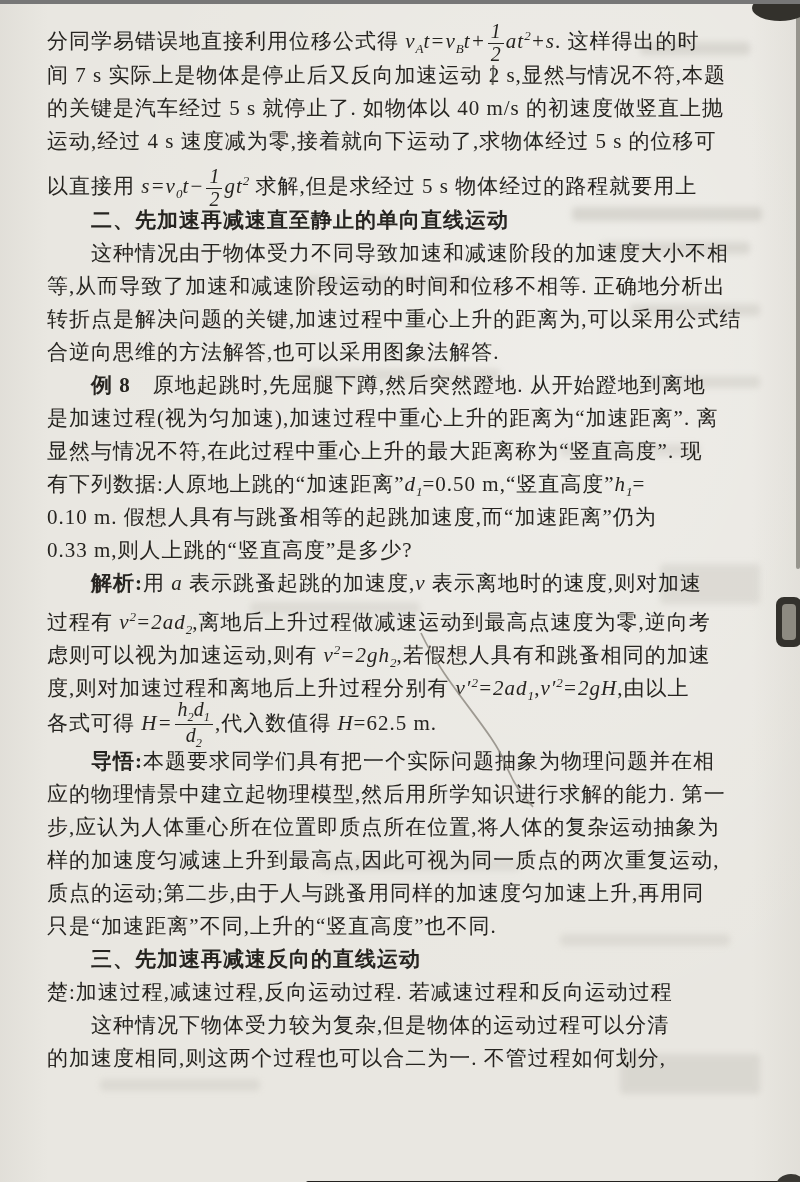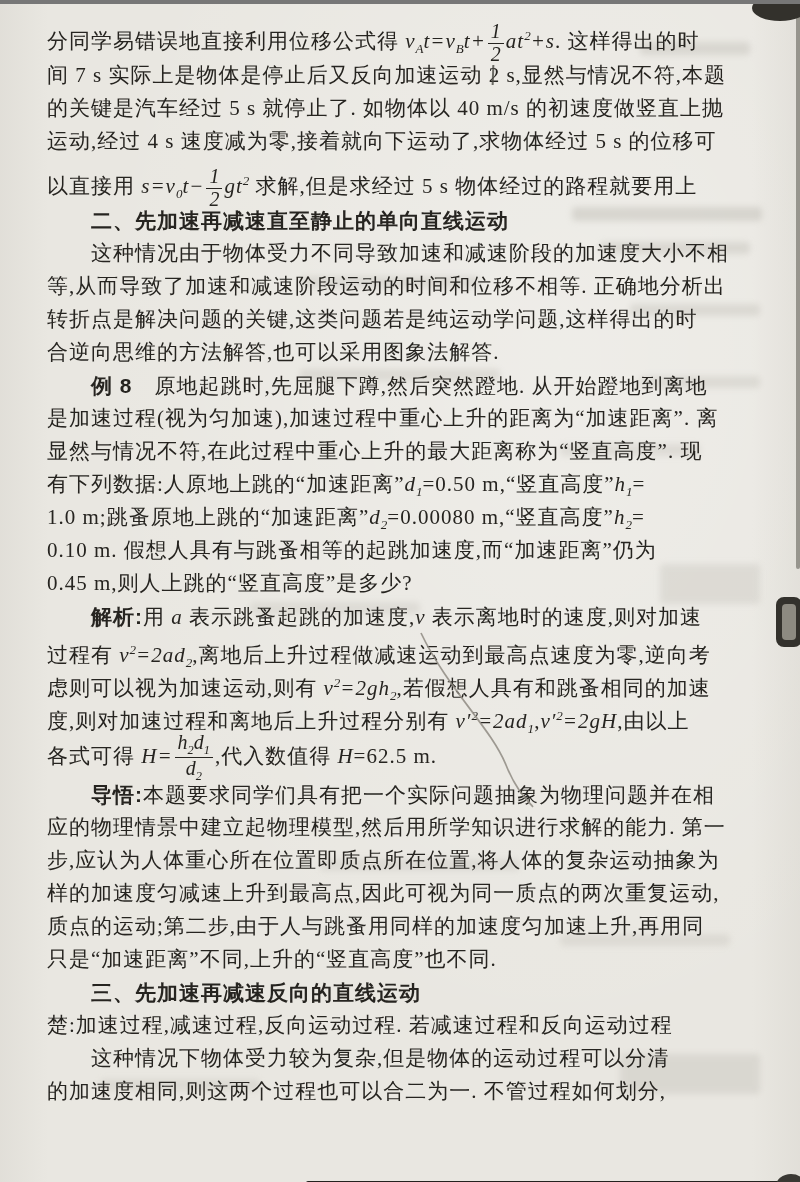--- a/index.html
+++ b/index.html
@@ -17,21 +17,21 @@
     font-family:"Liberation Serif","DejaVu Serif",serif;
     font-size:21px;
   }
   .content{
     position:absolute;left:47px;top:9px;width:722px;
     letter-spacing:1px;
   }
   .line{height:33px;line-height:33px;white-space:nowrap;}
   .line.tall{height:46px;line-height:46px;}
   .heading .line, .b{
-    font-family:Liberation Sans, sans-serif;
+    font-family:Liberation Serif, serif;
     font-weight:700;
   }
   .math{font-style:italic;}
   .math sub,.math sup{font-size:.62em;letter-spacing:0;}
   .frac{
     display:inline-flex;flex-direction:column;text-align:center;
     vertical-align:middle;line-height:1.08;font-size:.95em;
     margin:0 2px;letter-spacing:0;
   }
   .frac .fnum{border-bottom:1.6px solid currentColor;padding:0 3px;}
@@ -80,31 +80,30 @@
               <span class="fnum">1</span>
               <span class="fden">2</span>
             </span>gt<sup>2</sup></span> 求解,但是求经过 5 s 物体经过的路程就要用上</div>
       </div>
       <div class="block heading">
         <div class="line">　　二、先加速再减速直至静止的单向直线运动</div>
       </div>
       <div class="block paragraph">
         <div class="line">　　这种情况由于物体受力不同导致加速和减速阶段的加速度大小不相</div>
         <div class="line">等,从而导致了加速和减速阶段运动的时间和位移不相等. 正确地分析出</div>
-        <div class="line">转折点是解决问题的关键,这类问题若是纯运动学问题,这样得出的时</div>
+        <div class="line">转折点是解决问题的关键,加速过程中重心上升的距离为,可以采用公式结</div>
         <div class="line">合逆向思维的方法解答,也可以采用图象法解答.</div>
       </div>
       <div class="block paragraph">
         <div class="line">　　<span class="b">例 8</span>　原地起跳时,先屈腿下蹲,然后突然蹬地. 从开始蹬地到离地</div>
         <div class="line">是加速过程(视为匀加速),加速过程中重心上升的距离为“加速距离”. 离</div>
         <div class="line">显然与情况不符,在此过程中重心上升的最大距离称为“竖直高度”. 现</div>
         <div class="line">有下列数据:人原地上跳的“加速距离”<span class="math">d<sub>1</sub></span>=0.50 m,“竖直高度”<span class="math">h<sub>1</sub></span>=</div>
-        <div class="line">1.0 m;跳蚤原地上跳的“加速距离”<span class="math">d<sub>2</sub></span>=0.00080 m,“竖直高度”<span class="math">h<sub>2</sub></span>=</div>
         <div class="line">0.10 m. 假想人具有与跳蚤相等的起跳加速度,而“加速距离”仍为</div>
-        <div class="line">0.45 m,则人上跳的“竖直高度”是多少?</div>
+        <div class="line">0.33 m,则人上跳的“竖直高度”是多少?</div>
       </div>
       <div class="block paragraph">
         <div class="line">　　<span class="b">解析:</span>用 <span class="math">a</span> 表示跳蚤起跳的加速度,<span class="math">v</span> 表示离地时的速度,则对加速</div>
         <div class="line">过程有 <span class="math">v<sup>2</sup>=2ad<sub>2</sub></span>,离地后上升过程做减速运动到最高点速度为零,逆向考</div>
         <div class="line">虑则可以视为加速运动,则有 <span class="math">v<sup>2</sup>=2gh<sub>2</sub></span>,若假想人具有和跳蚤相同的加速</div>
         <div class="line">度,则对加速过程和离地后上升过程分别有 <span class="math">v′<sup>2</sup>=2ad<sub>1</sub></span>,<span class="math">v′<sup>2</sup>=2gH</span>,由以上</div>
         <div class="line tall">各式可得 <span class="math">H=<span class="frac">
               <span class="fnum">h<sub>2</sub>d<sub>1</sub></span>
               <span class="fden">d<sub>2</sub></span>
             </span></span>,代入数值得 <span class="math">H</span>=62.5 m.</div>

